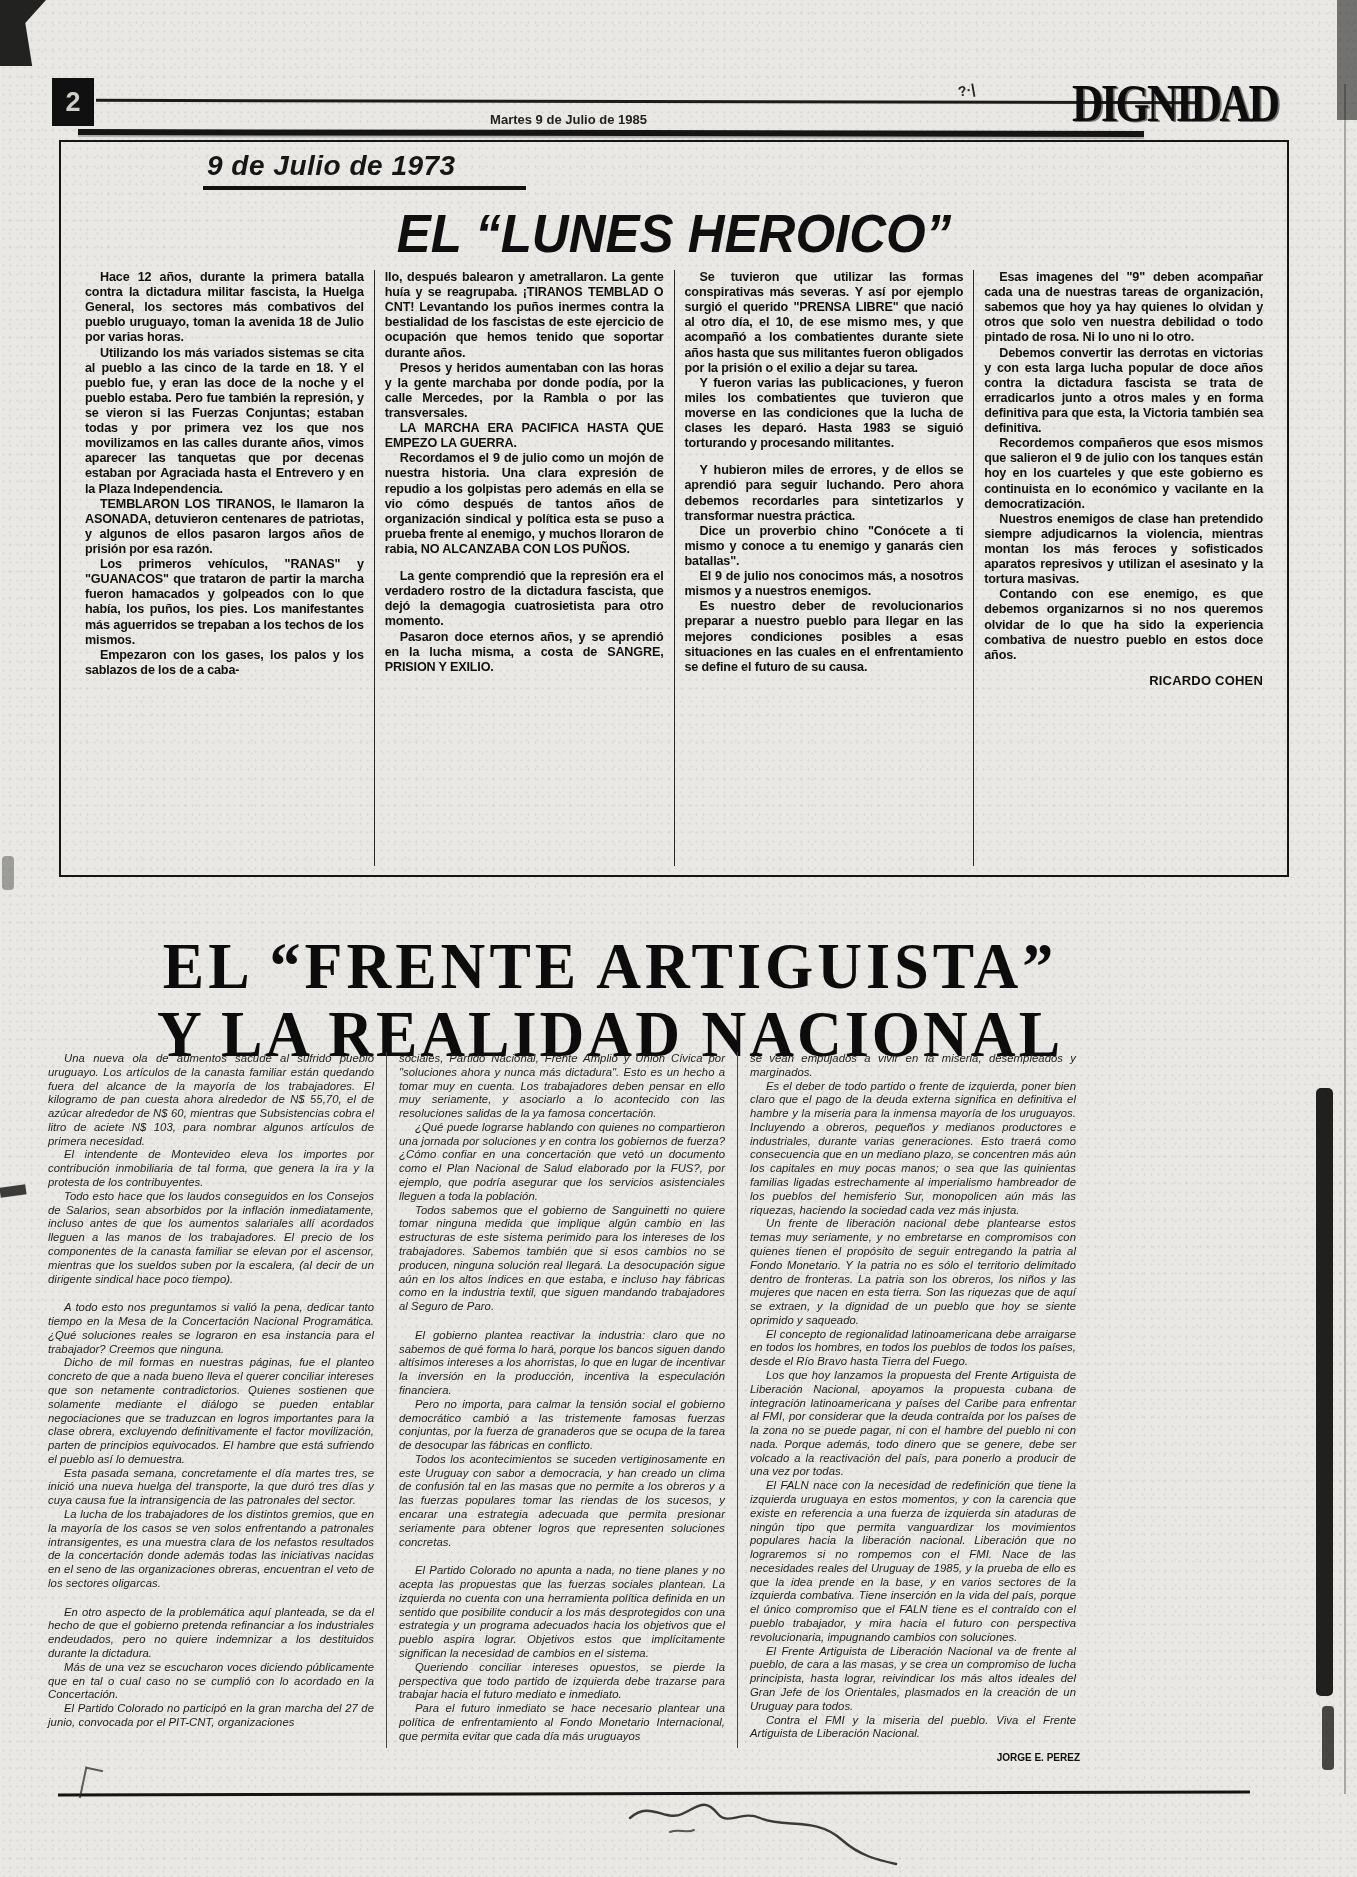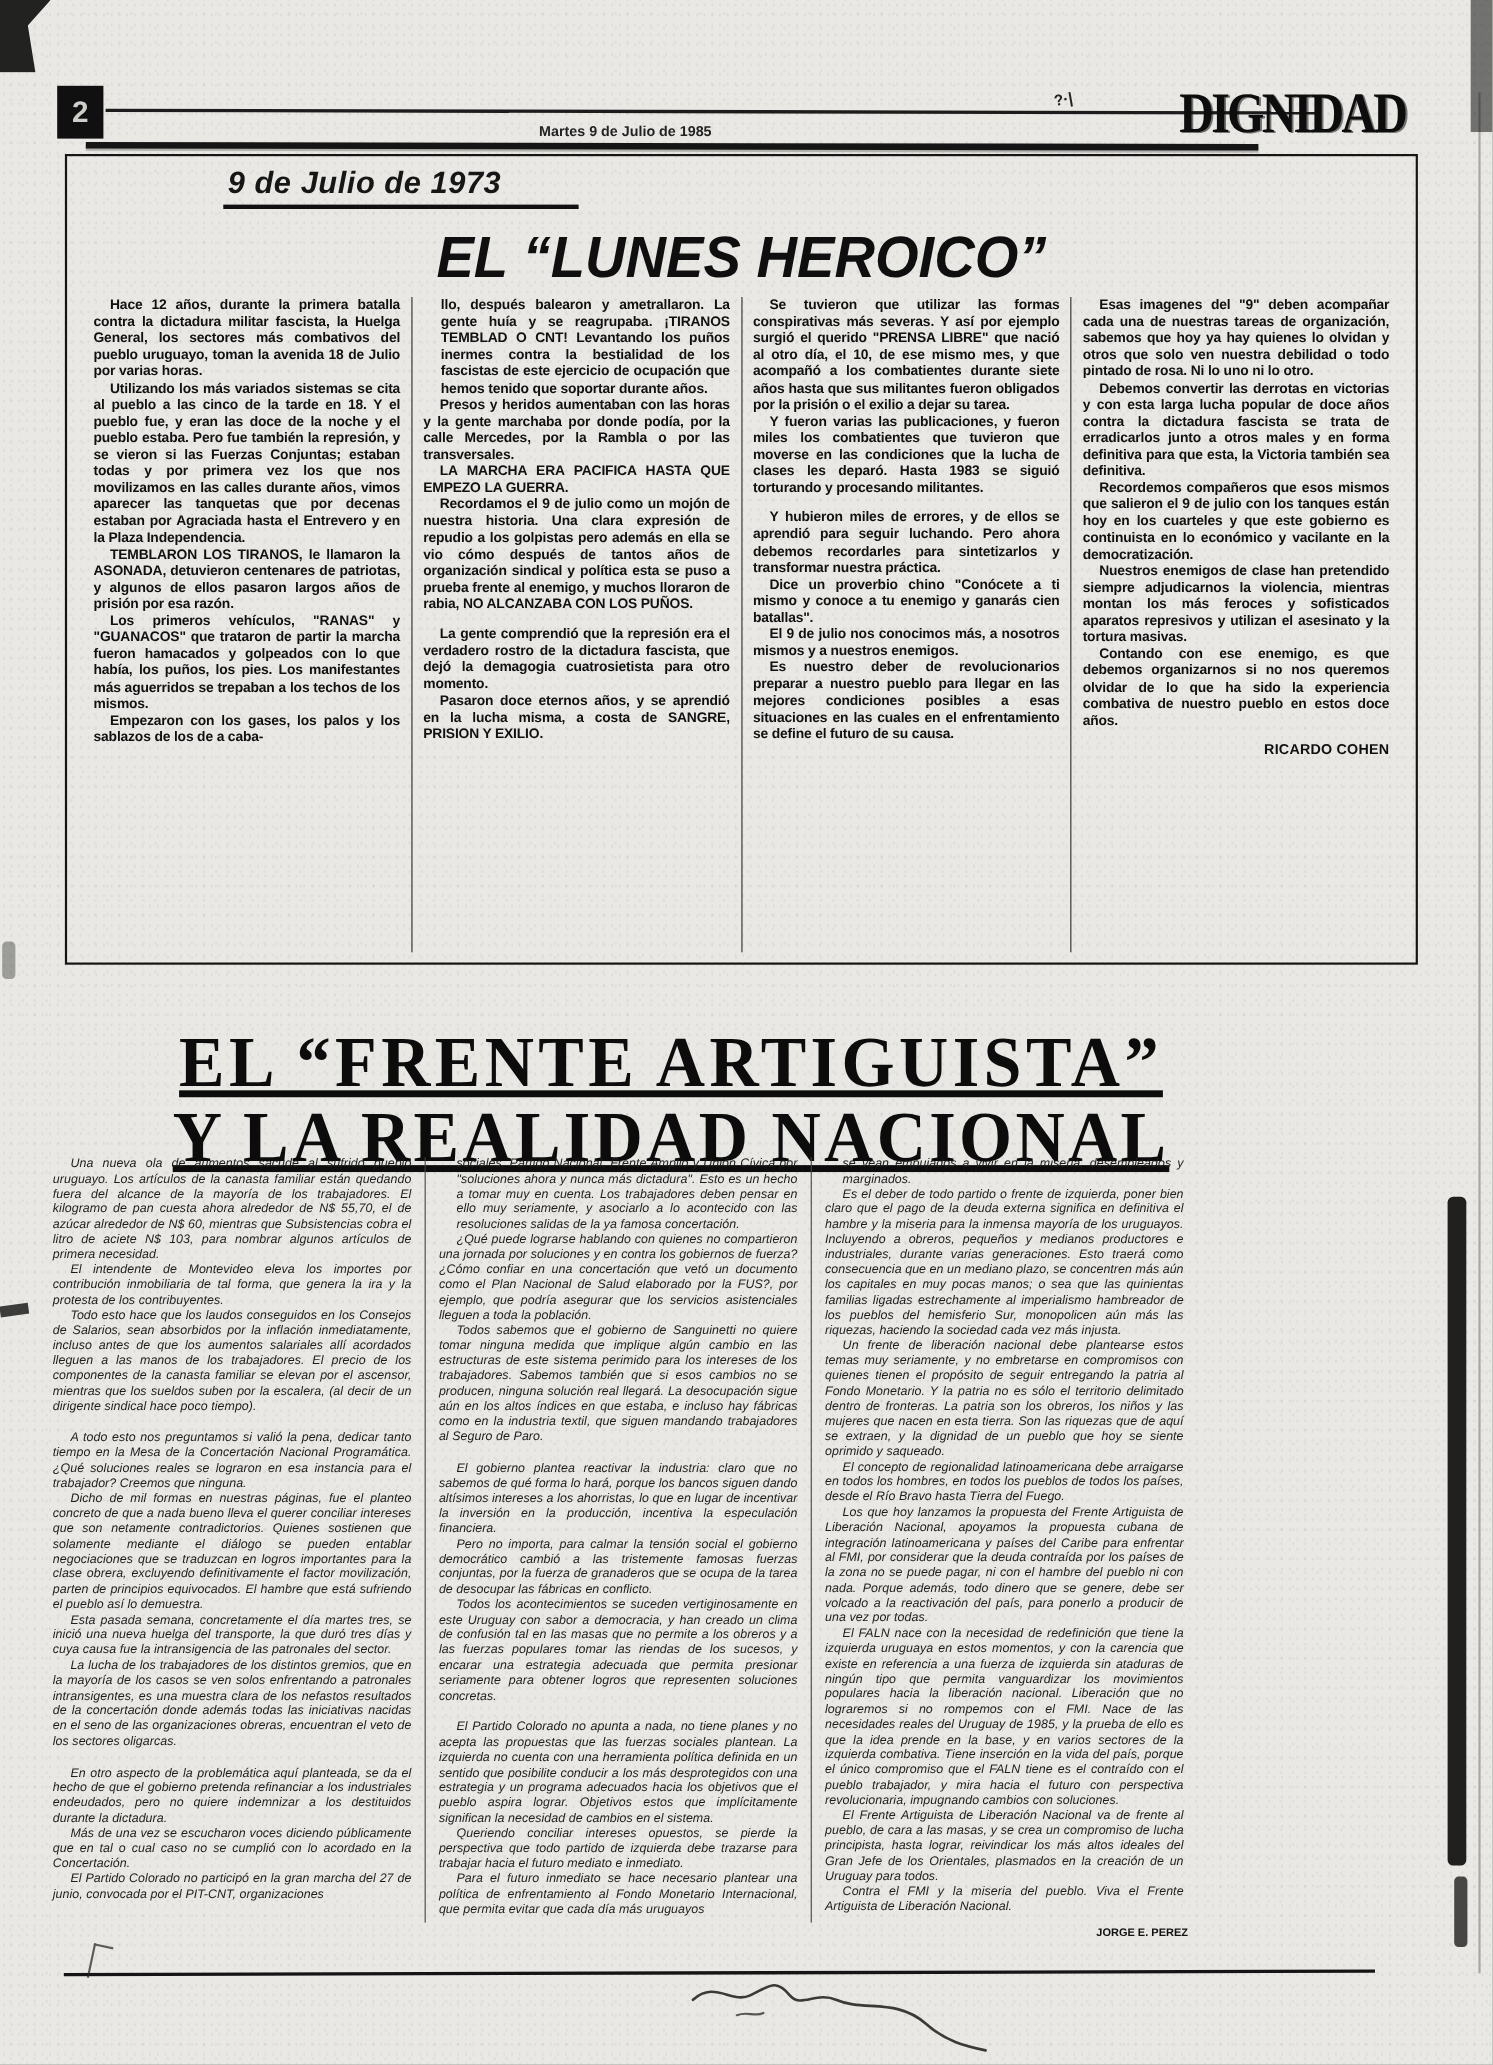--- a/index.html
+++ b/index.html
@@ -27,30 +27,30 @@
             font-style:italic;letter-spacing:0px;color:#0f0f0f;transform:scaleY(1.04);}
   .a1-cols{position:absolute;left:14px;top:128px;right:14px;height:596px;display:flex;overflow:hidden;}
   .a1-col{flex:1 1 0;padding:0 10px;font-size:12.6px;font-weight:bold;line-height:1.2;text-align:justify;
           letter-spacing:-.15px;color:#101010;}
   .a1-col + .a1-col{border-left:1px solid #2a2a2a;}
   .a1-col p{margin:0;text-indent:15px;}
   .sec + .sec{margin-top:12px;}
   .a1-byline{margin-top:10px;text-align:right;font-weight:bold;font-size:13px;letter-spacing:.2px;}
   
   .a2-head{position:absolute;left:110px;top:935px;width:1000px;text-align:center;
-           font-family:"Liberation Serif", serif;font-weight:bold;color:#0c0c0c;text-decoration:underline;}
+           font-family:"Liberation Serif", serif;font-weight:bold;color:#0c0c0c;}
   .a2-head .l1{font-size:62px;letter-spacing:4px;line-height:1.0;transform:scaleY(1.05);}
   .a2-head .l2{font-size:62px;letter-spacing:3px;line-height:1.0;margin-top:6px;transform:scaleY(1.05);}
   .a2-cols{position:absolute;left:36px;top:1052px;width:1052px;height:696px;display:flex;overflow:hidden;}
   .a2-col{flex:1 1 0;padding:0 12px;font-size:11.3px;font-style:italic;line-height:1.22;text-align:justify;
           color:#1d1d1d;letter-spacing:.05px;}
   .a2-col + .a2-col{border-left:1px solid #444;}
   .a2-col p{margin:0;text-indent:16px;}
   .a2-col .sec + .sec{margin-top:15px;}
-  .cont .sec:first-child p:first-child{text-indent:0;margin-left:16px;}
+  .cont .sec:first-child p:first-child{text-indent:0;}
   .a2-byline{position:absolute;left:740px;top:1752px;width:340px;text-align:right;font-size:10px;font-weight:bold;color:#111;}
   
   .artifact{position:absolute;background:#101010;}
   .corner-tl{left:0;top:0;width:46px;height:66px;clip-path:polygon(0 0,100% 0,55% 35%,70% 100%,0 100%);opacity:.92;}
   .edge-l1{left:0;top:1186px;width:26px;height:10px;transform:rotate(-8deg);opacity:.8;}
   .edge-l2{left:2px;top:856px;width:12px;height:34px;opacity:.35;border-radius:4px;}
   .bar-right{left:1316px;top:1088px;width:17px;height:608px;border-radius:5px;opacity:.93;}
   .bar-right2{left:1322px;top:1706px;width:12px;height:64px;border-radius:4px;opacity:.75;}
   .edge-r-line{left:1344px;top:84px;width:2px;height:1710px;opacity:.3;}
   .corner-tr{left:1337px;top:0;width:20px;height:120px;opacity:.55;}

